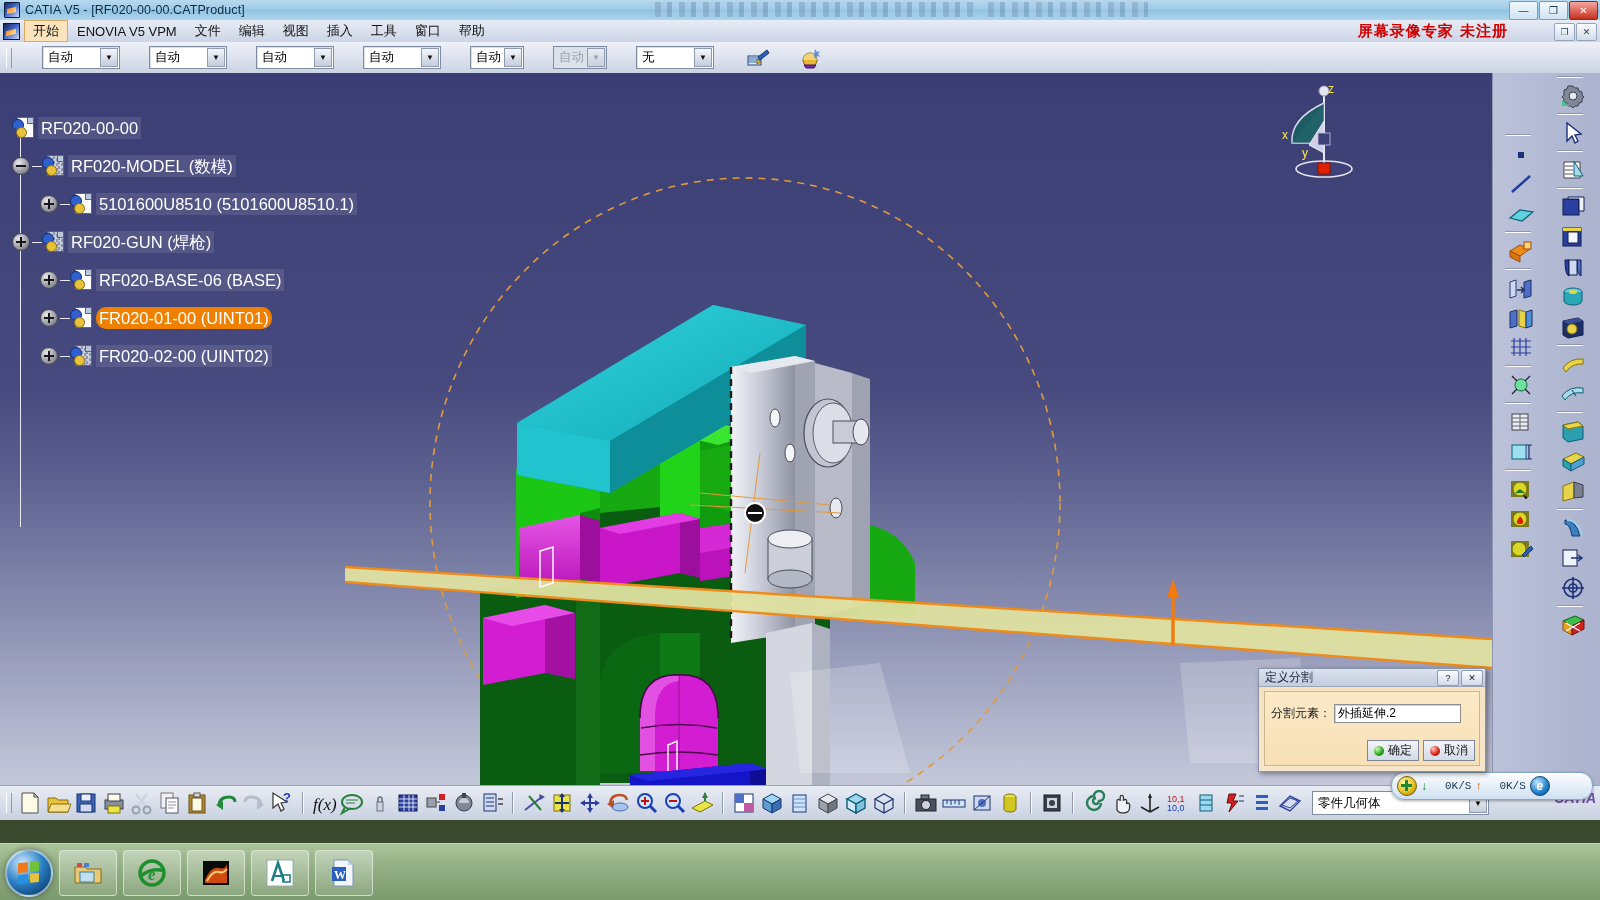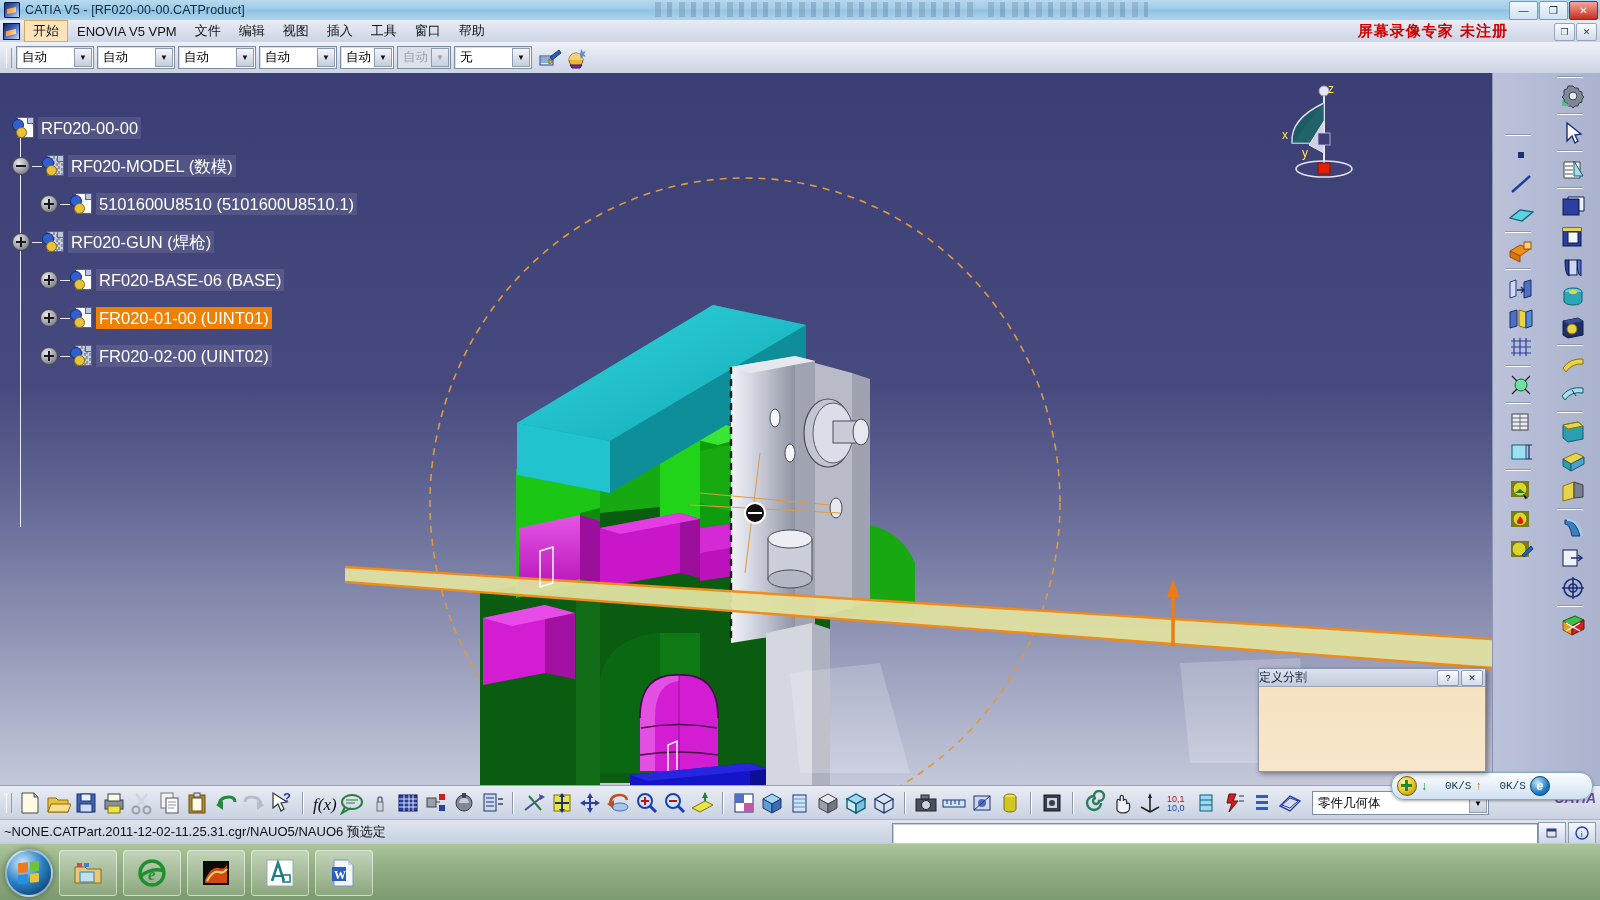--- a/index.html
+++ b/index.html
@@ -62,21 +62,21 @@
   .mdibtns{position:absolute;right:3px;top:3px;display:flex;gap:1px;}
   .mdibtn{width:19px;height:16px;border:1px solid #97a5bb;border-radius:2px;
     background:linear-gradient(to bottom,#fafcfe,#d3dceb);
     font-size:9px;color:#2a3a4d;display:flex;align-items:center;justify-content:center;}
 
   
   .toolbar-top{
     position:absolute;left:0;top:42px;width:1600px;height:31px;
     background:linear-gradient(to bottom,#eef1f7,#ccd4e4);
     border-bottom:1px solid #9aa6ba;
-    display:flex;align-items:center;
+    display:flex;align-items:center;gap:26px;
   }
   .grip{width:4px;height:20px;margin:0 4px 0 6px;
     border-left:1px solid #fff;border-right:1px solid #8e9bb0;flex:none;}
   .combo{
     height:21px;margin-right:3px;border:1px solid #7f8da3;
     background:#fff;display:flex;align-items:center;position:relative;flex:none;
     box-shadow:inset 1px 1px 0 #d9dfe9;
   }
   .combo .ctext{padding-left:5px;font-size:12.5px;color:#000;white-space:nowrap;overflow:hidden;}
   .combo .carrow{
@@ -92,21 +92,21 @@
 
   
   .viewport{
     position:absolute;left:0;top:73px;width:1492px;height:712px;
     background:linear-gradient(to bottom,#3b3e74 0%,#474a7e 44%,#5d6190 57%,#8e93b4 78%,#b9bdd2 95%,#c4c8da 100%);
     overflow:hidden;
   }
   .tree{position:absolute;left:6px;top:36px;width:430px;color:#fff;font-size:16.5px;}
   .tnode{position:relative;height:38px;display:flex;align-items:center;white-space:nowrap;}
   .tlabel{padding:0 3px;background:rgba(255,255,255,.10);line-height:22px;}
-  .tlabel.sel{background:#f08000;color:#fff;}
+  .tlabel.sel{background:#f08000;color:#fff;border-radius:10px;}
   .tlabel.plain{background:none;}
   .pmbox{width:16px;height:16px;border-radius:50%;flex:none;
     background:radial-gradient(circle at 35% 30%,#e8e8ea,#8a8a95 70%,#5e5e68);
     border:1px solid #4a4a55;position:relative;margin-right:2px;}
   .pmbox::before{content:"";position:absolute;left:3px;top:7px;width:10px;height:2px;background:#16161c;}
   .pmbox.plus::after{content:"";position:absolute;left:7px;top:3px;width:2px;height:10px;background:#16161c;}
   .docicon{width:22px;height:22px;flex:none;margin-right:4px;position:relative;}
   .docicon .page{position:absolute;right:0;top:0;width:15px;height:19px;background:#fff;border:1px solid #5c6472;}
   .docicon .page::after{content:"";position:absolute;right:0;top:0;width:5px;height:5px;
      background:#b9c6dc;border-left:1px solid #5c6472;border-bottom:1px solid #5c6472;}
@@ -189,21 +189,21 @@
     display:flex;align-items:center;justify-content:center;line-height:1;}
 
   
   .dialog{
     position:absolute;left:1258px;top:668px;width:226px;height:102px;
     background:linear-gradient(to bottom,#f8dfb3,#f6e3c3 25%,#f7e6cb);
     border:1px solid #8a94a8;
     box-shadow:2px 2px 5px rgba(0,0,0,.4);
   }
   .dlg-title{height:17px;background:linear-gradient(to bottom,#dbe2ef,#c2ccde);
-    border-bottom:1px solid #9aa4b6;display:flex;padding-left:0;position:relative;}
+    border-bottom:1px solid #9aa4b6;display:flex;padding-left:6px;position:relative;}
   .dlg-title span{font-size:12px;color:#12203a;}
   .dlg-btns{position:absolute;right:2px;top:1px;display:flex;gap:2px;}
   .dlg-b{width:20px;height:14px;border:1px solid #8e9bb0;border-radius:2px;
     background:linear-gradient(to bottom,#fafcfe,#d3dceb);font-size:9px;color:#223;
     display:flex;align-items:center;justify-content:center;}
   .dlg-body{position:absolute;left:5px;top:22px;right:5px;bottom:5px;
     border:1px solid #cbb68e;background:linear-gradient(to bottom,#fbe9c8,#f7e0b5);}
   .dlg-row{display:flex;align-items:center;margin:12px 0 0 6px;}
   .dlg-lab{font-size:12px;color:#1a1a1a;white-space:nowrap;}
   .dlg-field{margin-left:3px;width:122px;height:17px;background:#fff;border:1px solid #8e8e8e;
@@ -1104,52 +1104,52 @@
     </div>
 
     <div class="wbcombo">
       <div class="ctext">零件几何体</div>
       <div class="carrow">▼</div>
     </div>
   </div>
 
   <div class="catialogo">CATIA</div>
 
-  <div class="statusbar">
-    <div class="status-text">~NONE.CATPart.2011-12-02-11.25.31.cgr/NAUO5/NAUO6 预选定</div>
-    <input class="status-input" type="text" value="" style="">
-    <div class="status-btn" style="right:34px">
-      <svg width="14" height="14">
-          <rect x="2" y="3" width="9" height="8" fill="none" stroke="#2a3f78" stro="" ke-width="1.3"></rect>
-          <rect x="2" y="3" width="9" height="2.5" fill="#2a3f78"></rect>
-        </svg>
-    </div>
-    <div class="status-btn" style="right:4px">
-      <svg width="14" height="14">
-          <circle cx="7" cy="7" r="6" fill="none" stroke="#1b3fb5" stroke-width="1.4"></circle>
-          <text x="5.6" y="11" font-size="9" fill="#1b3fb5" font-family="Liberation Serif,serif">i</text>
-        </svg>
-    </div>
-  </div>
 
   <div class="netfloat">
     <div class="nf-orb"></div>
     <div class="nf-arrow" style="color:#158a2a">↓</div>
     <div class="nf-txt">0K/S</div>
     <div class="nf-arrow" style="color:#e07010">↑</div>
     <div class="nf-txt">0K/S</div>
     <div class="nf-ie">e</div>
   </div>
 
   <div class="dialog">
     <div class="dlg-title">
       <span>定义分割</span>
       <div class="dlg-btns">
         <div class="dlg-b">?</div>
         <div class="dlg-b">✕</div>
+      </div>
+    </div>
+    <div class="dlg-body">
+      <div class="dlg-row">
+        <div class="dlg-lab">分割元素：</div>
+        <div class="dlg-field">外插延伸.2</div>
+      </div>
+      <div class="dlg-actions">
+        <div class="dbtn">
+          <span class="dot g"></span>
+          <span>确定</span>
+        </div>
+        <div class="dbtn">
+          <span class="dot r"></span>
+          <span>取消</span>
+        </div>
       </div>
     </div>
   </div>
 
 </div>
 
 <div class="desktop"></div>
 <div class="taskbar">
   <div class="startorb">
     <div class="flag">

